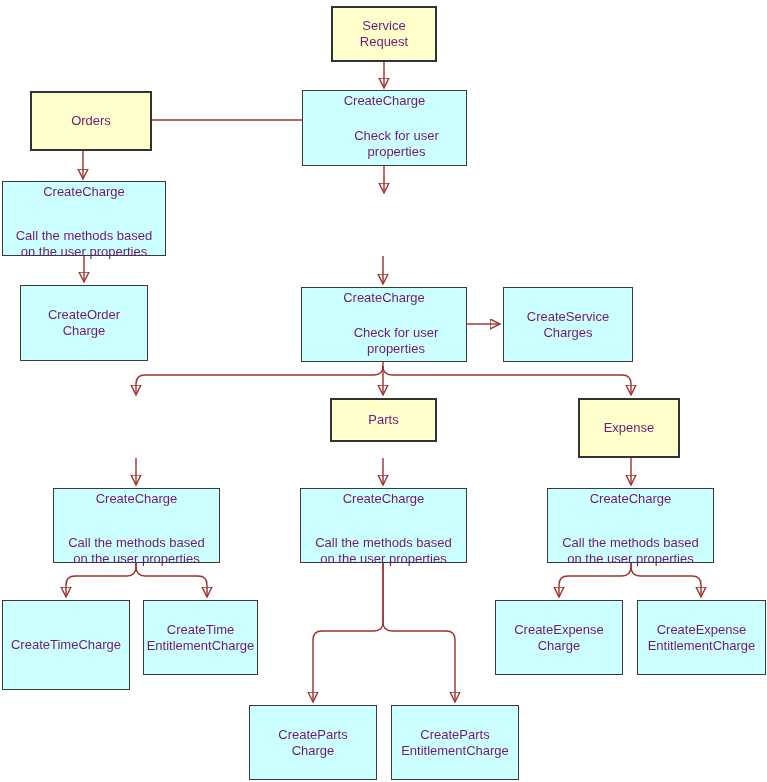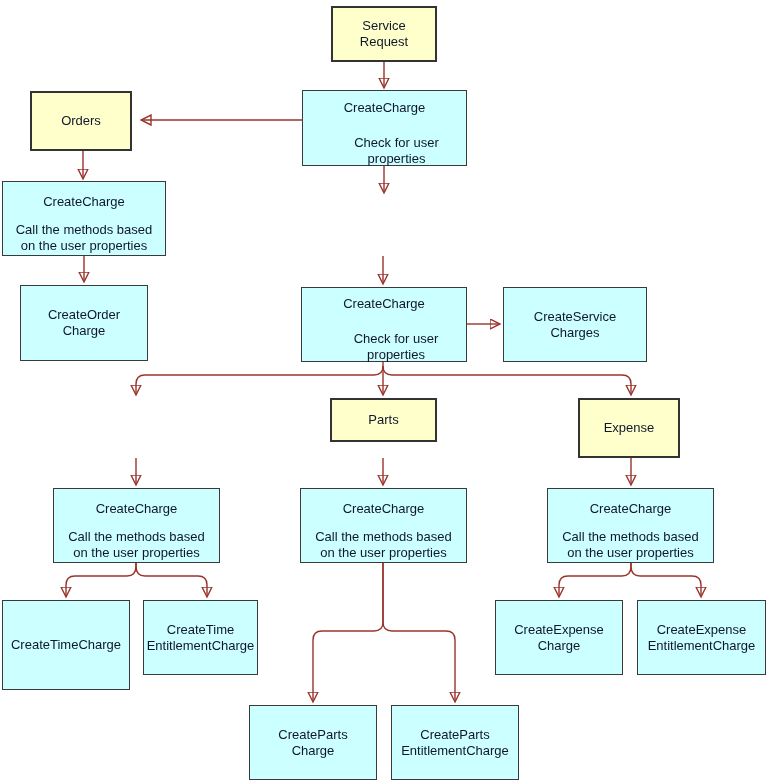--- a/index.html
+++ b/index.html
@@ -3,27 +3,27 @@
 <meta charset="utf-8">
 <style>
   html,body { margin:0; padding:0; background:#ffffff; }
   #canvas {
     position:relative; width:767px; height:782px; background:#ffffff;
     font-family:"Liberation Sans", sans-serif; overflow:hidden;
   }
   .node {
     position:absolute; box-sizing:border-box;
     display:flex; flex-direction:column; align-items:center; justify-content:center;
-    text-align:center; color:#0f172a; font-size:13px; line-height:16px;
+    text-align:center; color:#701a75; font-size:13px; line-height:16px;
     white-space:pre-line;
   }
   .entity { background:#ffffcc; border:2px solid #333333; }
   .process { background:#ccffff; border:1.5px solid #3a3a3a; }
-  .two { justify-content:center; padding-top:10px; }
-  .two .subtitle { margin-top:12px; }
+  .two { justify-content:flex-start; padding-top:2px; }
+  .two .subtitle { margin-top:28px; }
   .two.sub1 .subtitle { margin-top:19px;margin-left:24px; }
   #edges { position:absolute; left:0; top:0; pointer-events:none; }
   #edges path { fill:none; stroke:#9a332c; stroke-width:1.4px; }
 </style>
 </head>
 <body>
 
 <div id="canvas">
 
   <svg id="edges" width="767" height="782" viewBox="0 0 767 782">
@@ -56,42 +56,42 @@
   <div class="node entity" style="left:331px;top:6px;width:106px;height:56px">
     <div class="title">Service
 Request</div>
   </div>
 
   <div class="node process two sub1" style="left:302px;top:90px;width:165px;height:76px">
     <div class="title">CreateCharge</div>
     <div class="subtitle">Check for user properties</div>
   </div>
 
-  <div class="node entity" style="left:30px;top:91px;width:102px;height:60px">
+  <div class="node entity" style="left:30px;top:91px;width:122px;height:60px">
     <div class="title">Orders</div>
   </div>
 
   <div class="node process two" style="left:2px;top:181px;width:164px;height:75px">
     <div class="title">CreateCharge</div>
     <div class="subtitle">Call the methods based
 on the user properties</div>
   </div>
 
   <div class="node process" style="left:20px;top:285px;width:128px;height:76px">
     <div class="title">CreateOrder
 Charge</div>
   </div>
 
 
   <div class="node process two sub1" style="left:301px;top:287px;width:166px;height:75px">
     <div class="title">CreateCharge</div>
     <div class="subtitle">Check for user properties</div>
   </div>
 
-  <div class="node process" style="left:503px;top:287px;width:144px;height:75px">
+  <div class="node process" style="left:503px;top:287px;width:130px;height:75px">
     <div class="title">CreateService
 Charges</div>
   </div>
 
 
   <div class="node entity" style="left:330px;top:398px;width:107px;height:44px">
     <div class="title">Parts</div>
   </div>
 
   <div class="node entity" style="left:578px;top:398px;width:102px;height:60px">

